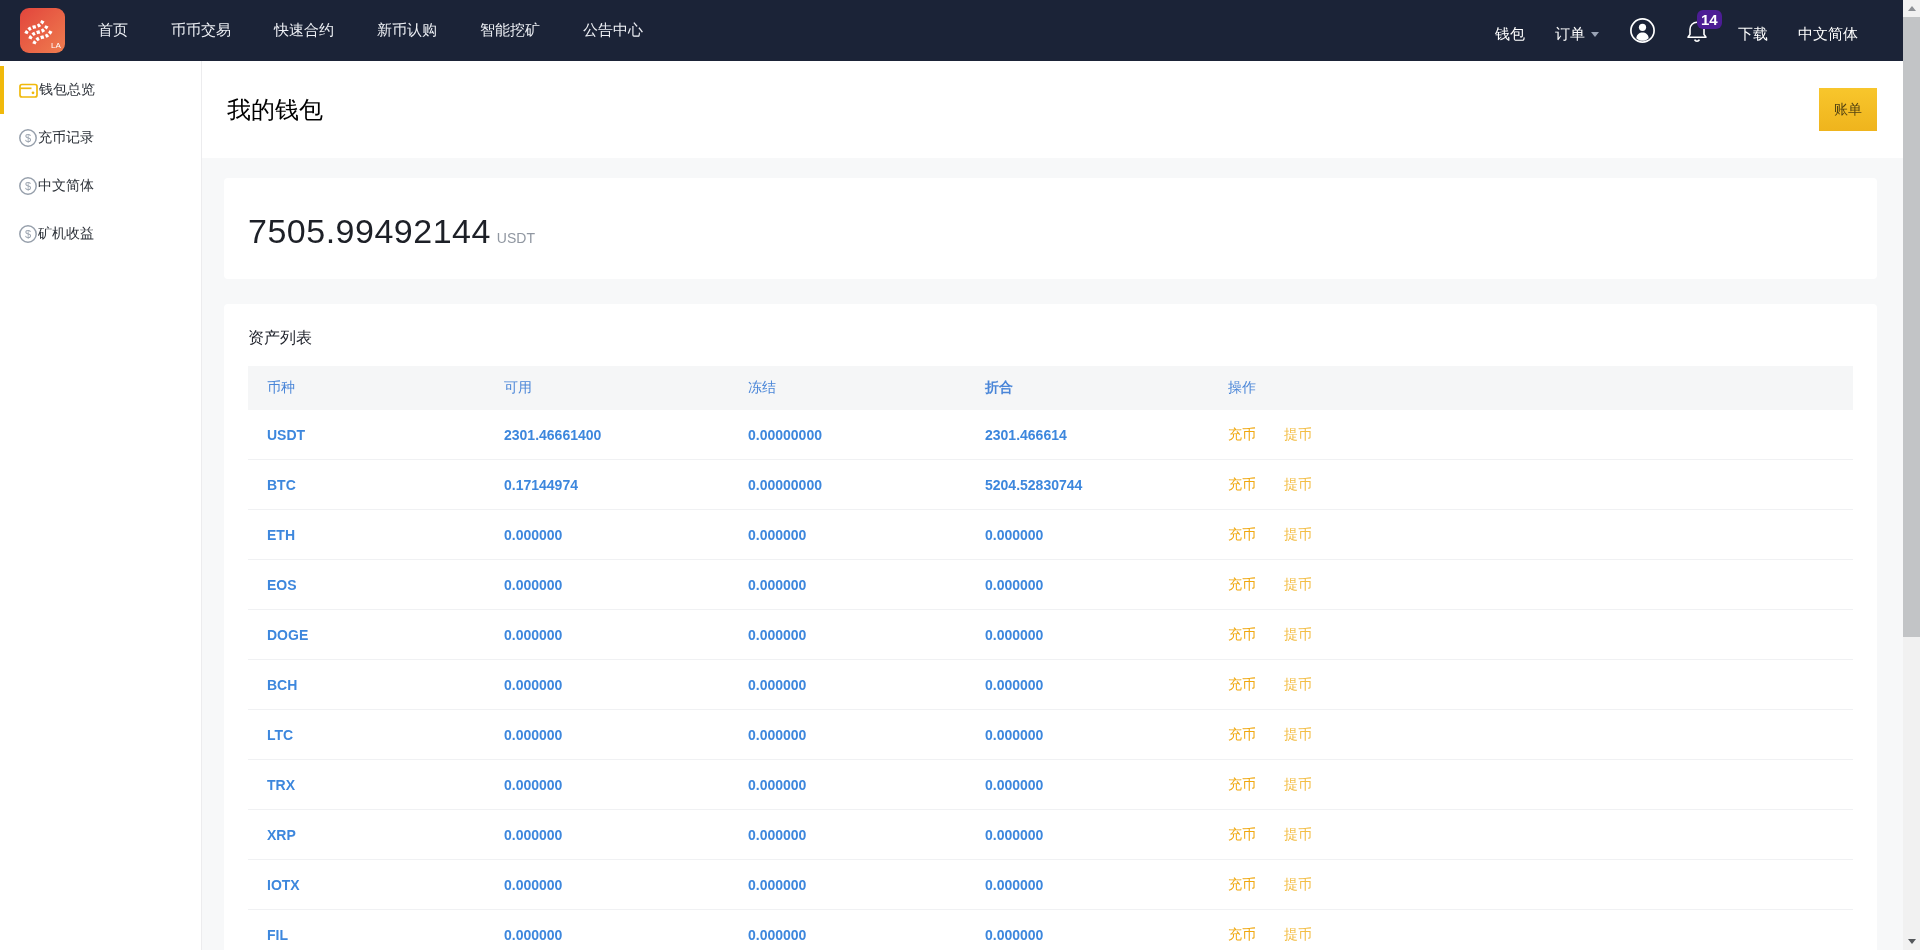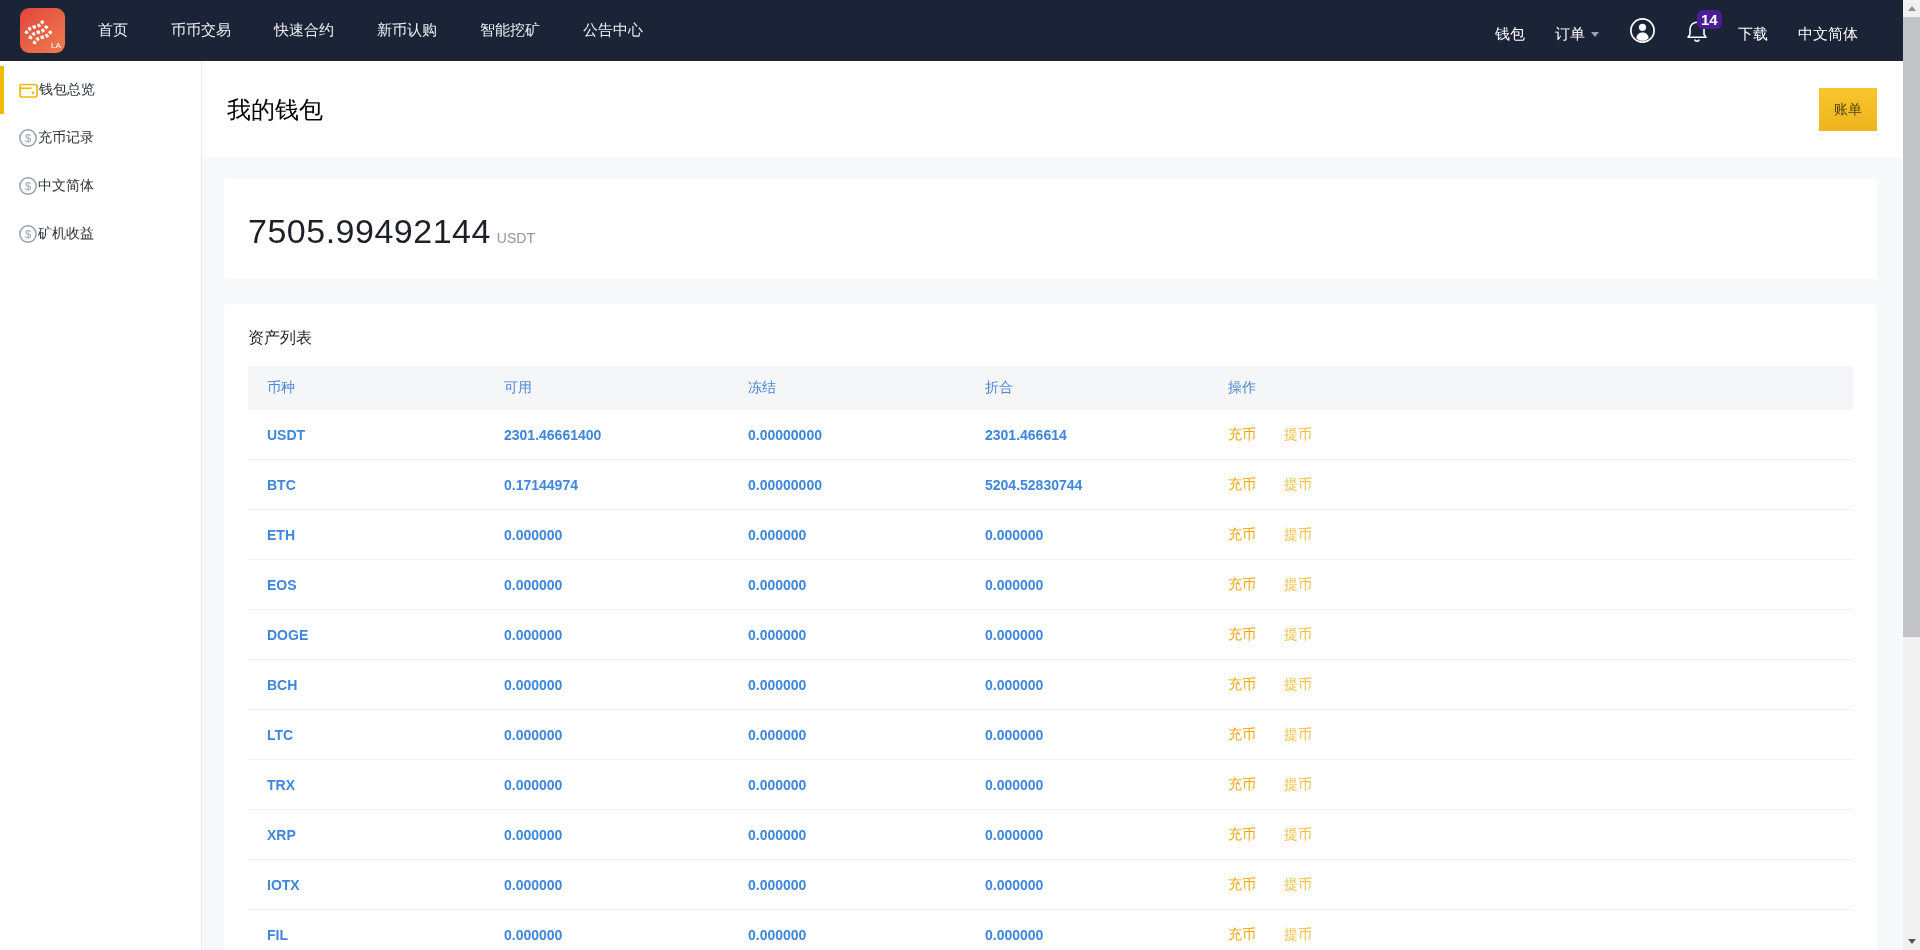--- a/index.html
+++ b/index.html
@@ -38,21 +38,21 @@
   .summary-label { font-size:14px; color:#23262f; }
   .summary-line { margin-top:4px; display:flex; align-items:baseline; }
   .summary-value { font-size:34px; color:#1d2027; letter-spacing:0.5px; }
   .summary-unit { font-size:14px; color:#9097a1; margin-left:6px; }
 
   .assets-card { padding:24px 24px 0; min-height:640px; }
   .assets-title { font-size:16px; color:#23262f; margin-bottom:17px; }
   .t-head { display:flex; align-items:center; height:44px; background:#f5f6f7; color:#4a86d8; font-size:14px; }
   .t-row { display:flex; align-items:center; height:50px; border-bottom:1px solid #f0f1f3; font-size:14px; }
   .cell { padding-left:19px; }
-  .c1 { width:237px; } .c2 { width:244px; } .c3 { width:237px; } .c4 { width:243px; } .c5 { flex:1; }
+  .c1 { width:237px; } .c2 { width:244px; } .c3 { width:237px; } .c4 { width:243px;font-weight:bold; } .c5 { flex:1; }
   .t-row .c1 { color:#3d87dd; font-weight:bold; }
   .t-row .c2, .t-row .c3, .t-row .c4 { color:#3d87dd; font-weight:bold; }
   .act-deposit { color:#f0a70d; cursor:pointer; margin-right:24px; }
   .act-withdraw { color:#f3bd44; cursor:pointer; }
 
   
   .scrollbar { position:absolute; top:0; right:0; width:17px; height:950px; background:#f1f1f1; }
   .sb-btn { position:absolute; left:0; width:17px; height:17px; display:flex; align-items:center; justify-content:center; cursor:pointer; }
   .sb-up { top:0; } .sb-down { bottom:0; }
   .tri-up { width:0; height:0; border-left:4px solid transparent; border-right:4px solid transparent; border-bottom:5px solid #8d9095; }

